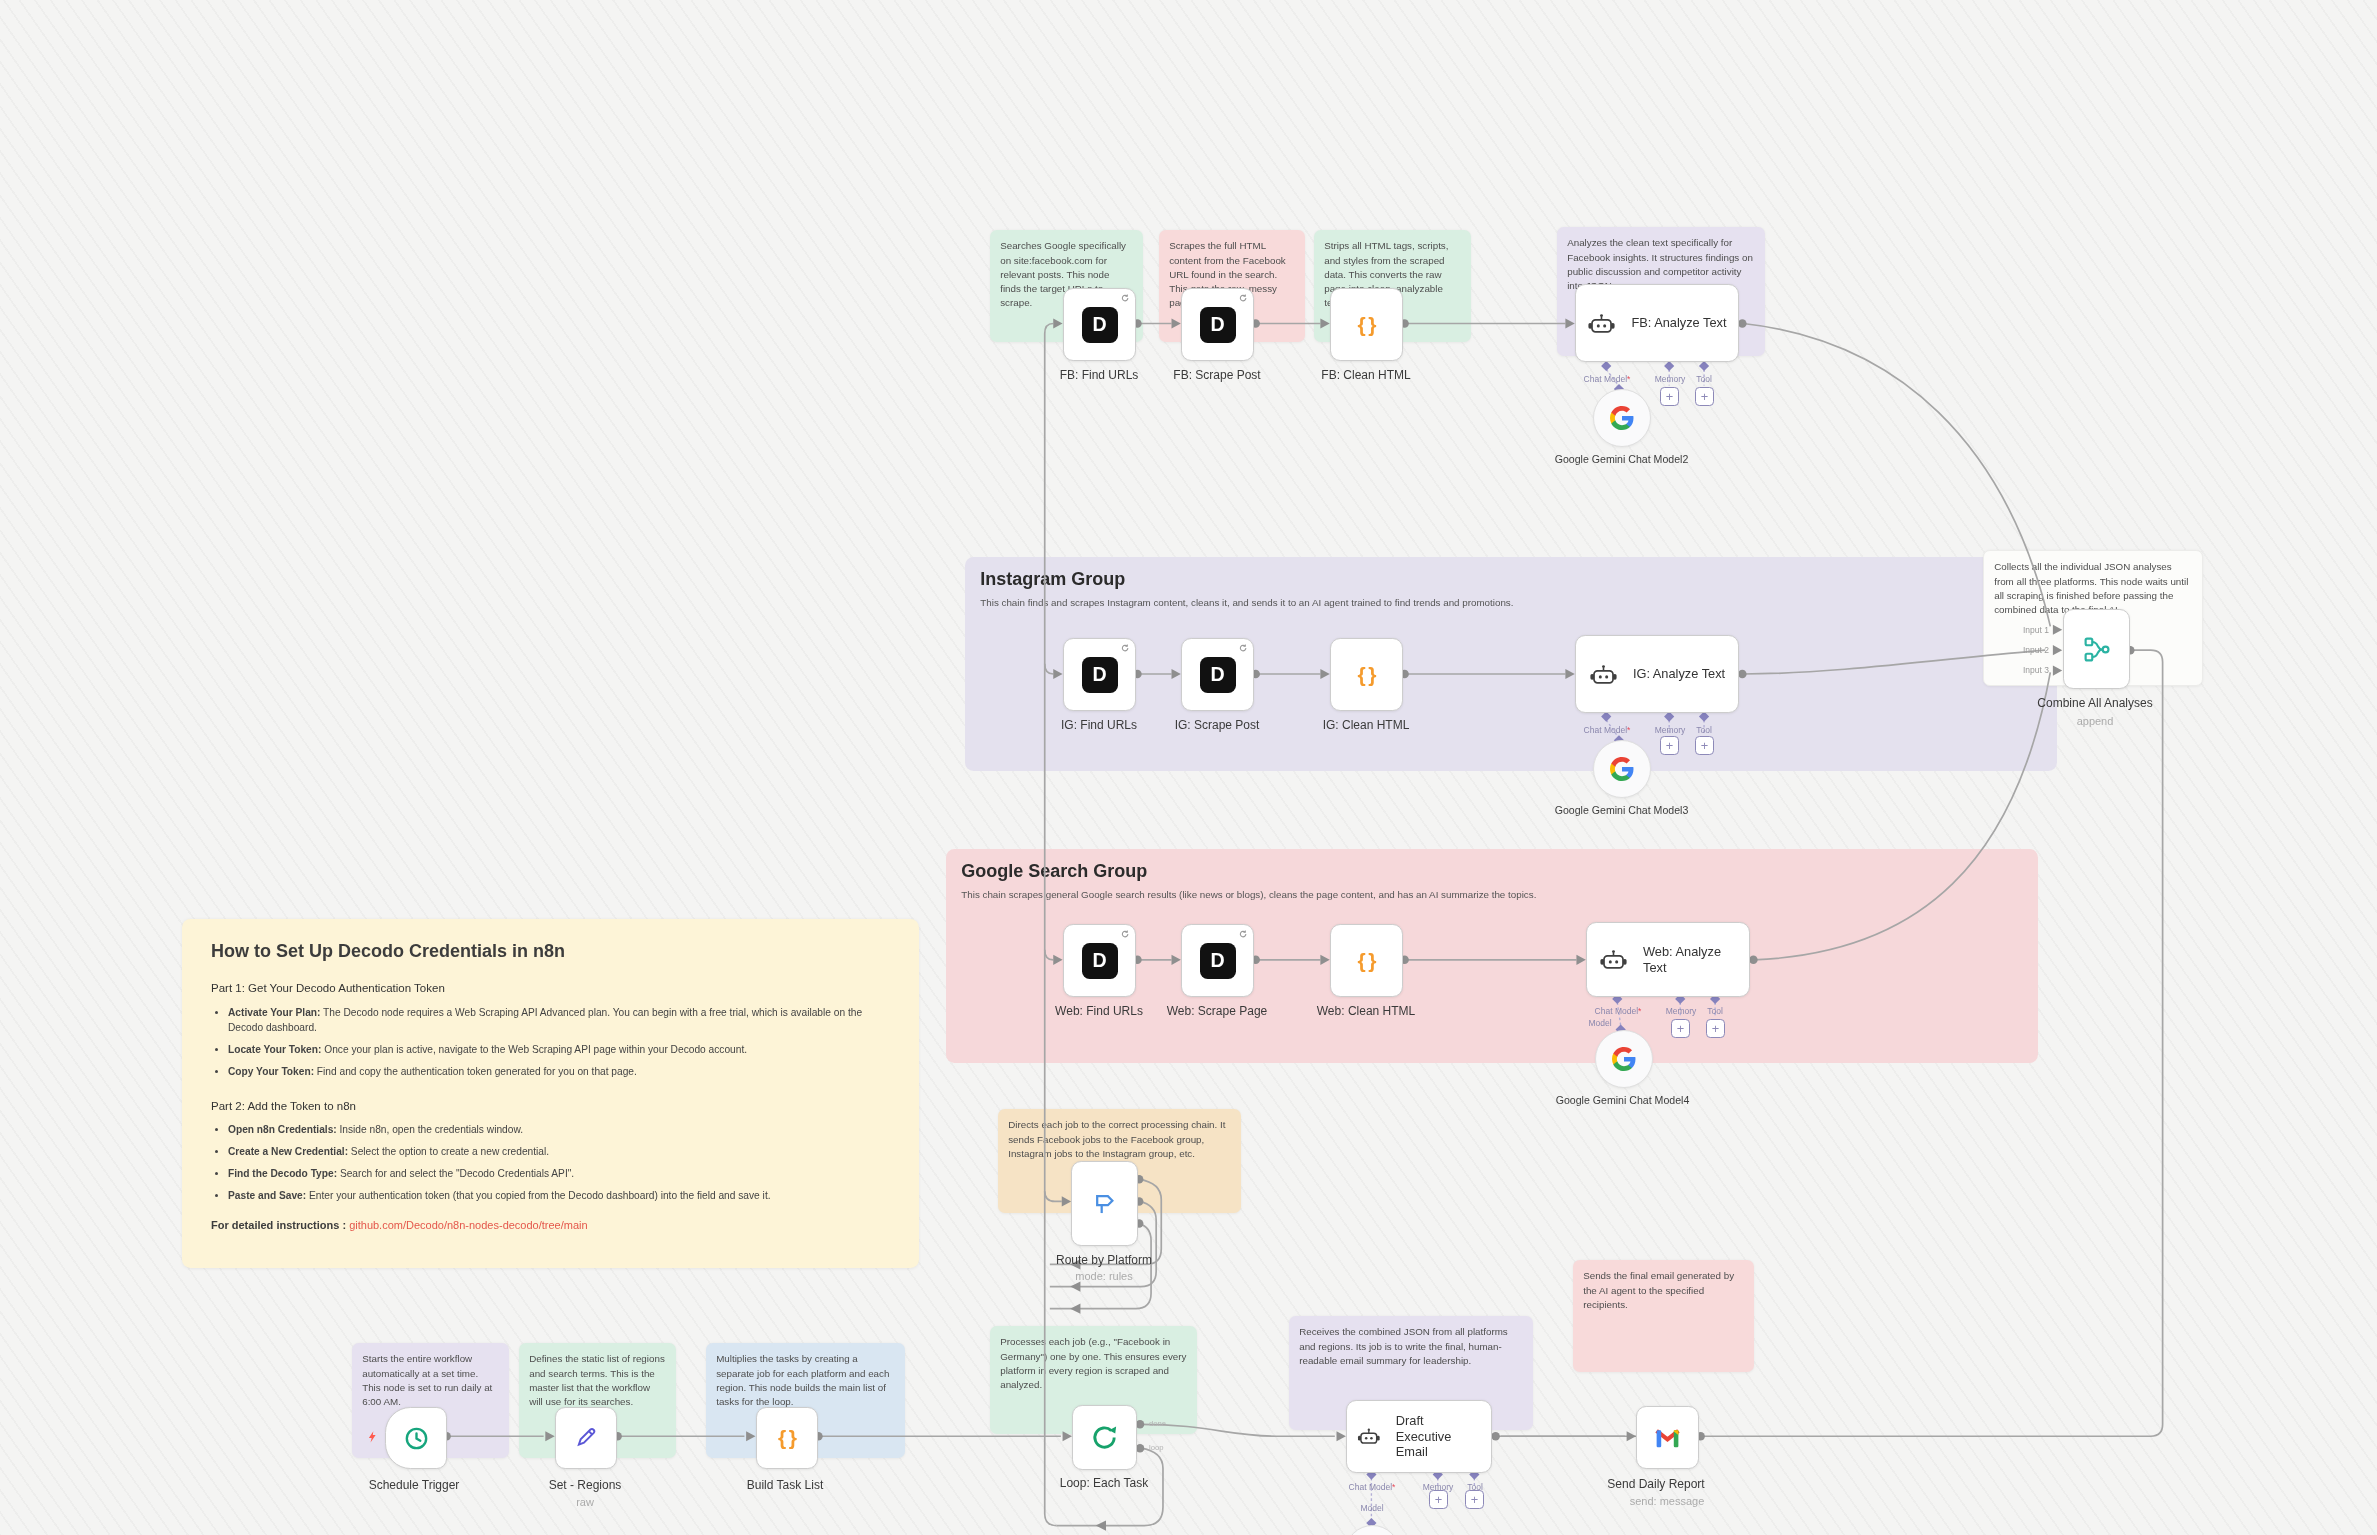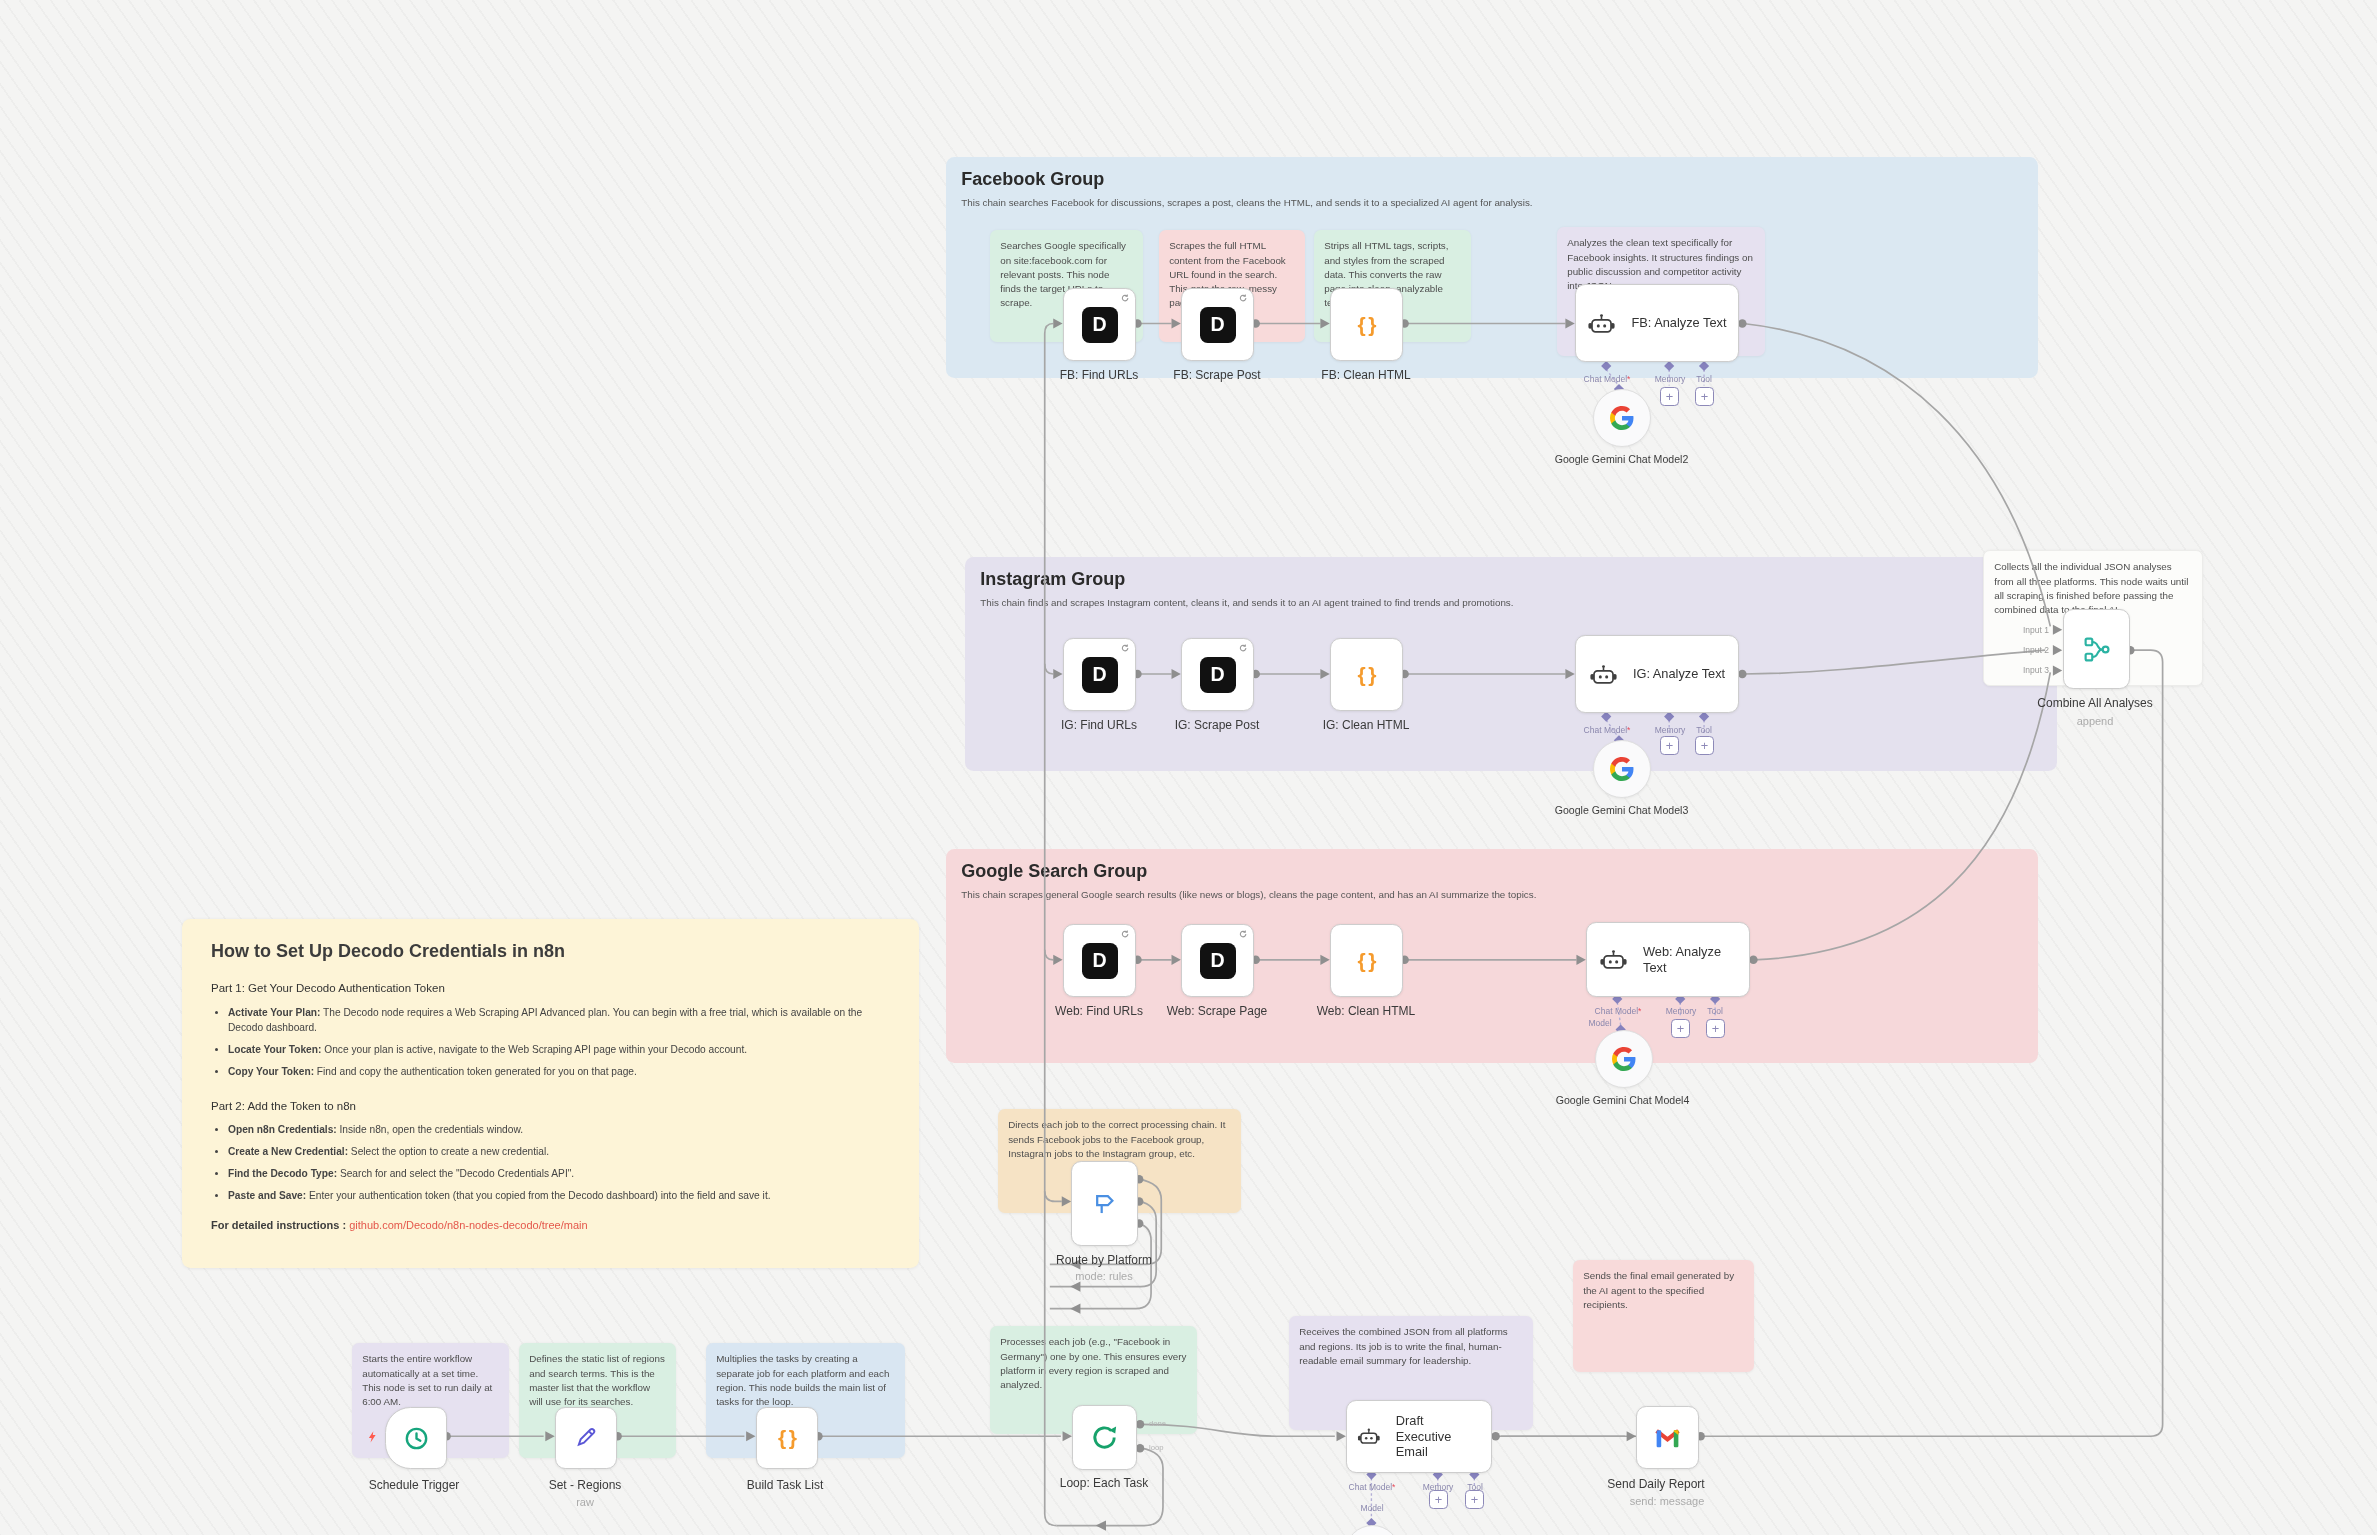--- a/index.html
+++ b/index.html
@@ -102,24 +102,20 @@
     <path d="M17.2 3.4v4.4h-4.4" fill="none" stroke="#9a9a9a" stroke-width="2.6"></path>
   </symbol>
   <symbol id="i-bolt" viewBox="0 0 24 24">
         <path d="M13 2 5 14h5l-2 8 9-13h-5l1-7z" fill="#ff5a4e"></path>
       </symbol>
 </defs>
   </svg>
 
 <div id="canvas">
 
-  <div class="group" style="left:946px;top:157px;width:1092px;height:221px;background:#dbe8f2;">
-    <div class="g-title">Facebook Group</div>
-    <div class="g-desc">This chain searches Facebook for discussions, scrapes a post, cleans the HTML, and sends it to a specialized AI agent for analysis.</div>
-  </div>
   <div class="group" style="left:965px;top:557px;width:1092px;height:214px;background:#e4e1ee;">
     <div class="g-title">Instagram Group</div>
     <div class="g-desc">This chain finds and scrapes Instagram content, cleans it, and sends it to an AI agent trained to find trends and promotions.</div>
   </div>
   <div class="group" style="left:946px;top:849px;width:1092px;height:214px;background:#f6d8da;">
     <div class="g-title">Google Search Group</div>
     <div class="g-desc">This chain scrapes general Google search results (like news or blogs), cleans the page content, and has an AI summarize the topics.</div>
   </div>
 
   <div class="snote c-green" style="left:990px;top:230px;width:153px;height:112px;"><span>Searches Google specifically on site:facebook.com for relevant posts. This node finds the target URLs to scrape.</span></div>

